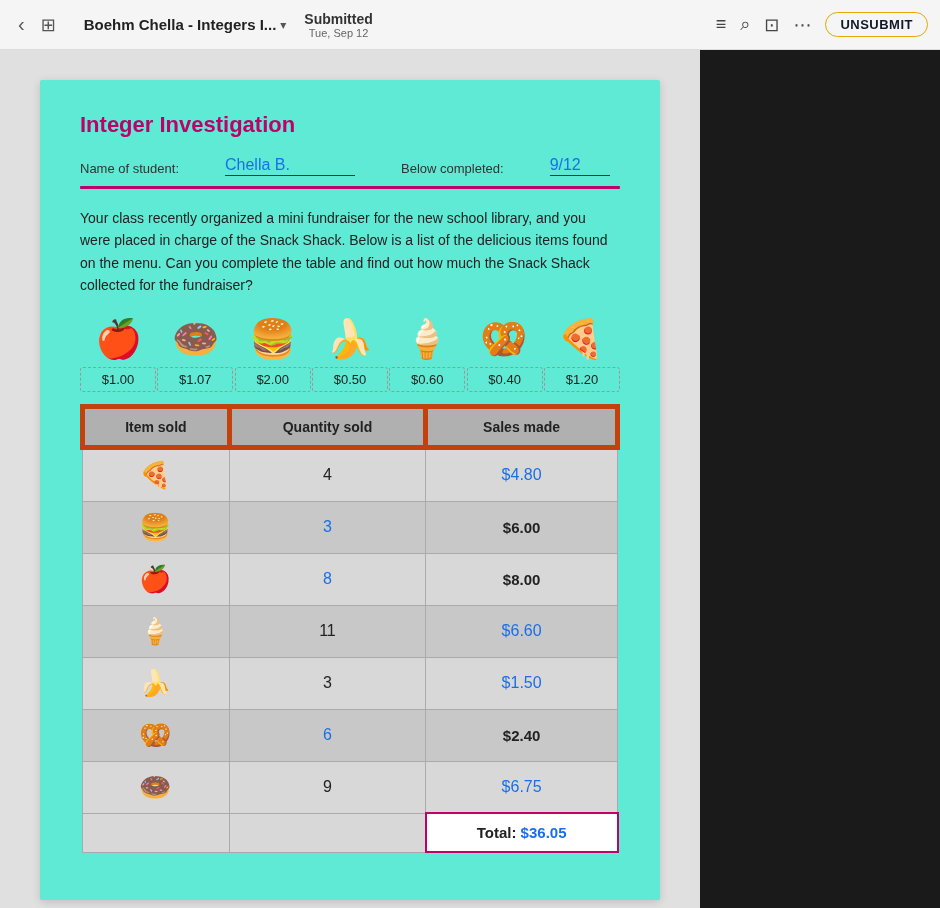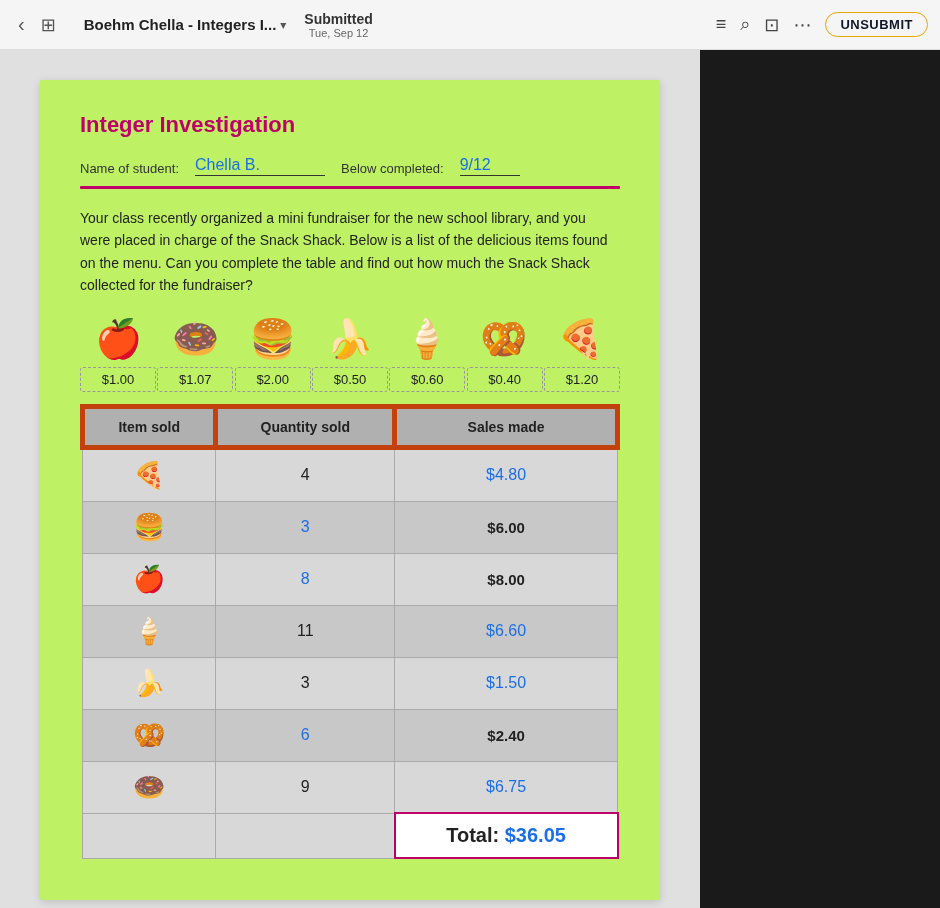--- a/index.html
+++ b/index.html
@@ -119,40 +119,40 @@
       background: #e0e0e0;
       flex: 0 0 700px;
       display: flex;
       justify-content: center;
       align-items: flex-start;
       padding: 30px 20px;
       overflow-y: auto;
     }
 
     .doc-page {
-      background: #bef264;
+      background: #5eead4;
       width: 620px;
       min-height: 820px;
       padding: 32px 40px 40px 40px;
       border-radius: 2px;
       box-shadow: 0 2px 8px rgba(0,0,0,0.15);
     }
 
     
     .doc-title-text {
       font-size: 22px;
       font-weight: 800;
       color: #c0006a;
       margin-bottom: 18px;
     }
 
     .student-info-row {
       display: flex;
       align-items: flex-end;
-      gap: 16px;
+      gap: 46px;
       margin-bottom: 6px;
     }
 
     .field-label {
       font-size: 13px;
       color: #333;
       white-space: nowrap;
     }
 
     .field-value {
@@ -274,21 +274,21 @@
       font-size: 16px;
     }
 
     .total-row td {
       background: #fff;
       border: 1px solid #aaa;
     }
 
     .total-cell {
       border: 2.5px solid #c0006a !important;
-      font-size: 20px;
+      font-size: 15px;
       font-weight: 600;
       text-align: center;
       padding: 10px 8px;
     }
 
     .total-label {
       color: #222;
       font-weight: 700;
     }
 

